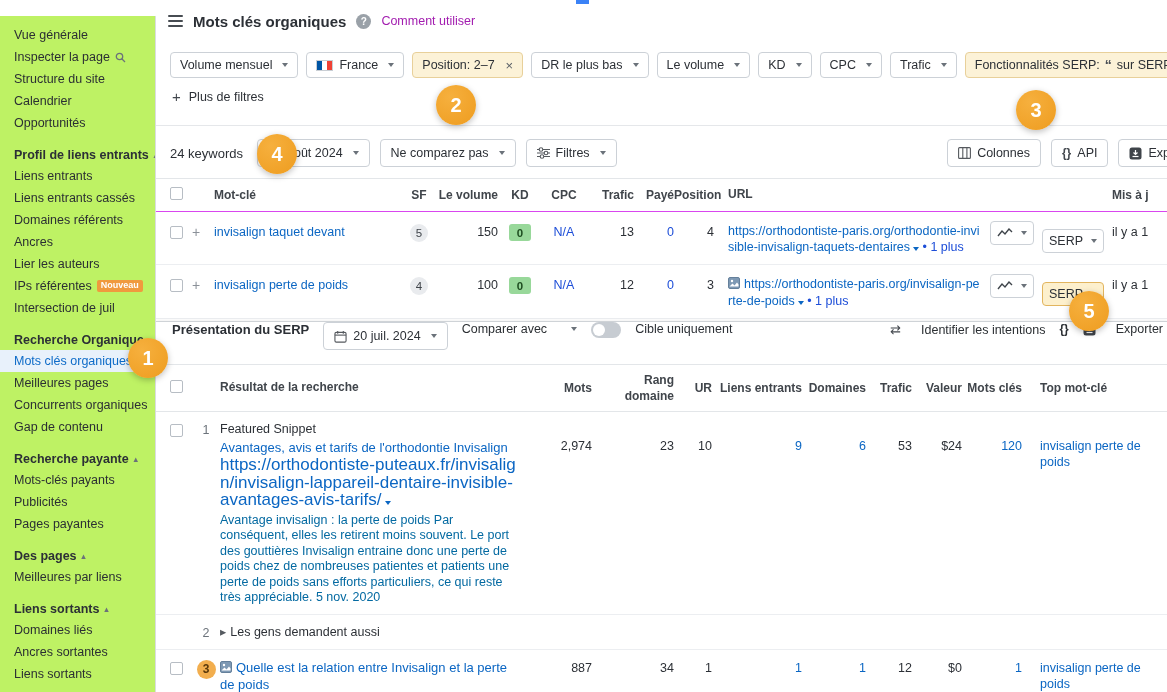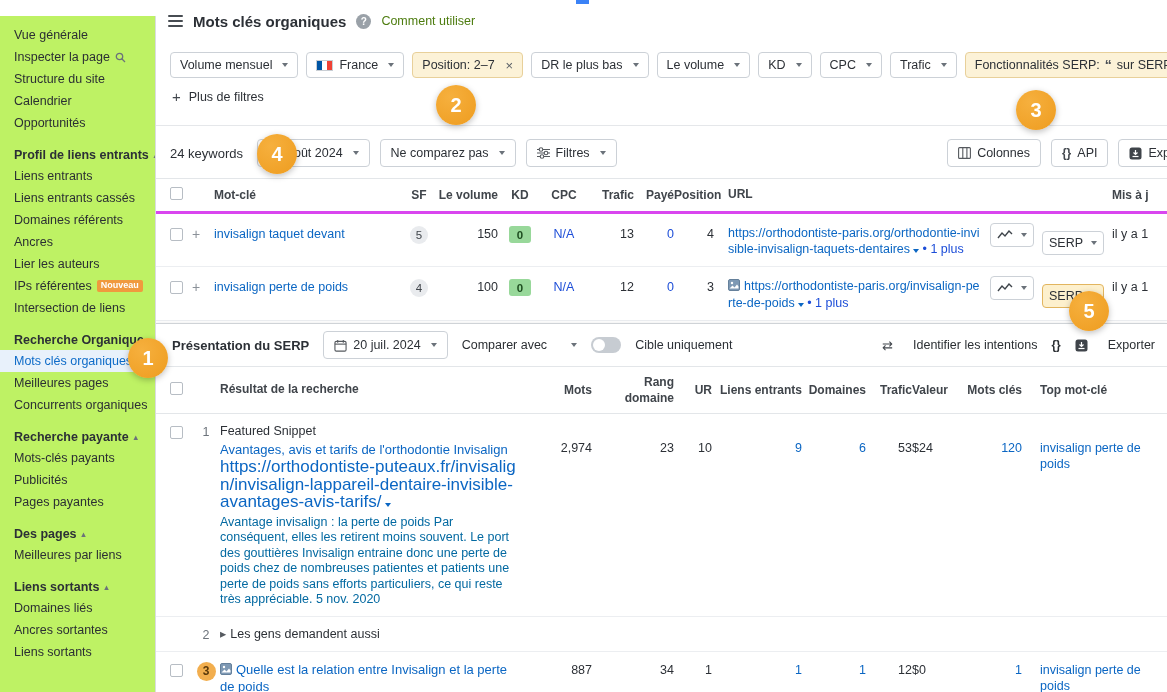--- a/index.html
+++ b/index.html
@@ -25,42 +25,42 @@
 .badge-new{background:#f09a3e;color:#fff;font-size:9px;font-weight:700;padding:1.5px 4px;border-radius:2px;line-height:1.1}
 .side-bottom{position:absolute;left:0;bottom:0;width:155px;height:7px;background:#1f3a5c}
 
 
 .main{position:absolute;left:156px;top:0;width:1011px;height:692px;overflow:hidden;background:#fff}
 .topbar{display:flex;align-items:center;gap:10px;height:42px;padding-left:12px}
 .burger{width:15px;display:flex;flex-direction:column;gap:3px;cursor:pointer}
 .burger i{display:block;height:2px;background:#474c52;border-radius:1px}
 .page-title{font-size:15px;font-weight:700}
 .info-dot{width:15px;height:15px;border-radius:50%;background:#9aa1a8;color:#fff;font-size:10px;font-weight:700;display:inline-flex;align-items:center;justify-content:center;cursor:pointer}
-.help-text{color:#4d7c0f;cursor:pointer}
+.help-text{color:#a21caf;cursor:pointer}
 
 .filterbar{display:flex;align-items:flex-end;gap:8px;padding:10px 0 0 14px;white-space:nowrap}
 .chip{display:inline-flex;align-items:center;gap:6px;height:26px;padding:0 9px;border:1px solid #ccd1d7;border-radius:4px;background:#fff;cursor:pointer}
 .chip.active{background:#fcf2d7;border-color:#e8d09a}
 .chip .x{margin-left:5px;color:#5a6067;font-size:13px;cursor:pointer}
 .quote-ico{font-weight:700;color:#4a4f55;font-size:14px;line-height:10px;margin:0 -1px}
 .flag{width:17px;height:11px;display:inline-flex;border:1px solid #c9ced4;flex:none}
 .flag i{flex:1}
 .more-filters{display:inline-flex;align-items:center;gap:8px;margin:12px 0 0 16px;cursor:pointer}
 .plus-ico{font-size:15px;color:#43484e;line-height:12px}
 .divider{height:1px;background:#e5e7ea;margin-top:20px}
 
 .toolbar{display:flex;align-items:center;gap:10px;padding:0 0 0 14px;margin-top:12px;height:30px}
 .kw-count{font-size:13px;font-weight:400;margin-right:4px}
 .btn{display:inline-flex;align-items:center;gap:6px;height:28px;padding:0 10px;border:1px solid #ccd1d7;border-radius:4px;background:#fff;cursor:pointer;white-space:nowrap}
 .toolbar .btn:last-child{margin-right:-14px}
 .braces{font-weight:700;color:#43484e;font-size:12px}
 
 
 .krow{display:flex;align-items:flex-start}
-.t-head{border-top:1px solid #e3e6e9;border-bottom:3px solid #d946ef;padding:7px 0;margin-top:10px;align-items:center}
+.t-head{border-top:1px solid #e3e6e9;border-bottom:1px solid #d946ef;padding:7px 0;margin-top:10px;align-items:center}
 .hd{font-weight:700;color:#40454b;font-size:12px}
 .k-body .krow{border-bottom:1px solid #eceef1;padding:9px 0;min-height:50px}
 .kc{padding-top:3px;line-height:16px}
 .t-head .kc{padding-top:0}
 .kc-check{width:36px;padding-left:14px;padding-top:5px}
 .t-head .kc-check{padding-top:1px}
 .kc-plus{width:22px;color:#8b9199;font-size:14px;cursor:pointer}
 .kc-kw{width:190px;padding-right:8px}
 .kc-sf{width:30px;display:flex;justify-content:center}
 .kc-vol{width:64px;text-align:right}
@@ -75,42 +75,42 @@
 .kc-serp{width:70px;padding-top:8px}
 .kc-upd{width:55px;white-space:nowrap;overflow:hidden}
 .sf-badge{width:18px;height:18px;border-radius:50%;background:#e9ebee;color:#3f444a;display:inline-flex;align-items:center;justify-content:center;font-size:11.5px;cursor:pointer}
 .kd-badge{min-width:22px;height:17px;border-radius:3px;background:#98d89a;color:#1e4d20;font-weight:700;font-size:11.5px;display:inline-flex;align-items:center;justify-content:center;padding:0 4px}
 .mini-btn{display:inline-flex;align-items:center;gap:4px;height:24px;padding:0 6px;border:1px solid #ccd1d7;border-radius:4px;background:#fff;cursor:pointer}
 .mini-btn.open{background:#fdf0cd;border-color:#e2b55f}
 .img-ico{margin-right:4px;vertical-align:-1px;display:inline-block}
 
 
 .serp-panel{margin-top:2px;border-top:1px solid #cfd3d7;box-shadow:0 -1px 3px rgba(0,0,0,.06)}
-.serp-head{display:flex;align-items:center;gap:14px;height:42px;padding:0 12px 0 16px}
+.serp-head{display:flex;align-items:flex-start;gap:14px;height:42px;padding:0 4px 0 16px}
 .serp-title{font-weight:700;font-size:13px}
 .text-btn{display:inline-flex;align-items:center;gap:20px;color:#2b2f33;cursor:pointer;white-space:nowrap}
 .toggle{width:30px;height:16px;border-radius:9px;background:#c7ccd2;position:relative;cursor:pointer;flex:none}
 .toggle i{position:absolute;left:2px;top:2px;width:12px;height:12px;border-radius:50%;background:#fff}
 .intent-ico{font-size:13px;color:#43484e}
 
 .srow{display:flex;align-items:flex-start;border-bottom:1px solid #eceef1;padding:8px 0}
 .s-head{border-top:1px solid #e3e6e9;border-bottom:1px solid #e3e6e9;padding:7px 0;align-items:center}
 .sc{padding-top:2px;line-height:16px}
 .s-head .sc{padding-top:0}
 .sc-check{width:36px;padding-left:14px;padding-top:4px}
 .s-head .sc-check{padding-top:1px}
 .sc-num{width:28px;text-align:center;color:#6c737b}
 .sc-result{width:320px;padding-right:18px;line-height:15.5px}
 .sc-mots{width:52px;text-align:right}
 .sc-rang{width:82px;text-align:right}
 .sc-ur{width:38px;text-align:right}
 .sc-liens{width:90px;text-align:right}
 .sc-dom{width:64px;text-align:right}
 .sc-traf{width:46px;text-align:right}
-.sc-val{width:50px;}
+.sc-val{width:50px;text-align:right}
 .sc-mc{width:60px;text-align:right}
 .sc-top{flex:1;padding-left:18px}
 .pt18{padding-top:18px}
 .feature-label{margin-bottom:2px}
 .title-link{font-size:13px}
 .url-line{margin-top:1px}
 .url-link{font-size:17px;word-break:break-all}
 .snippet{margin-top:3px;color:#0369a1}
 .num-badge{width:19px;height:19px;border-radius:50%;background:#f2ae4e;color:#59380a;font-weight:700;display:inline-flex;align-items:center;justify-content:center;font-size:12px}
 .tri{color:#555a60;margin-right:4px}
@@ -169,35 +169,38 @@
         <span>Ancres</span>
       </div>
     <div class="side-item">
         <span>Lier les auteurs</span>
       </div>
     <div class="side-item">
         <span>IPs référentes</span>
         <span class="badge-new">Nouveau</span>
       </div>
     <div class="side-item">
-        <span>Intersection de liens</span>
+        <span>Intersection de juil</span>
       </div>
 
     <div class="side-head">
         <span>Recherche Organique</span>
         <span class="arr">▴</span>
       </div>
     <div class="side-item active">
         <span>Mots clés organiques</span>
       </div>
     <div class="side-item">
         <span>Meilleures pages</span>
       </div>
     <div class="side-item">
         <span>Concurrents organiques</span>
+      </div>
+    <div class="side-item">
+        <span>Gap de contenu</span>
       </div>
 
     <div class="side-head">
         <span>Recherche payante</span>
         <span class="arr">▴</span>
       </div>
     <div class="side-item">
         <span>Mots-clés payants</span>
       </div>
     <div class="side-item">

